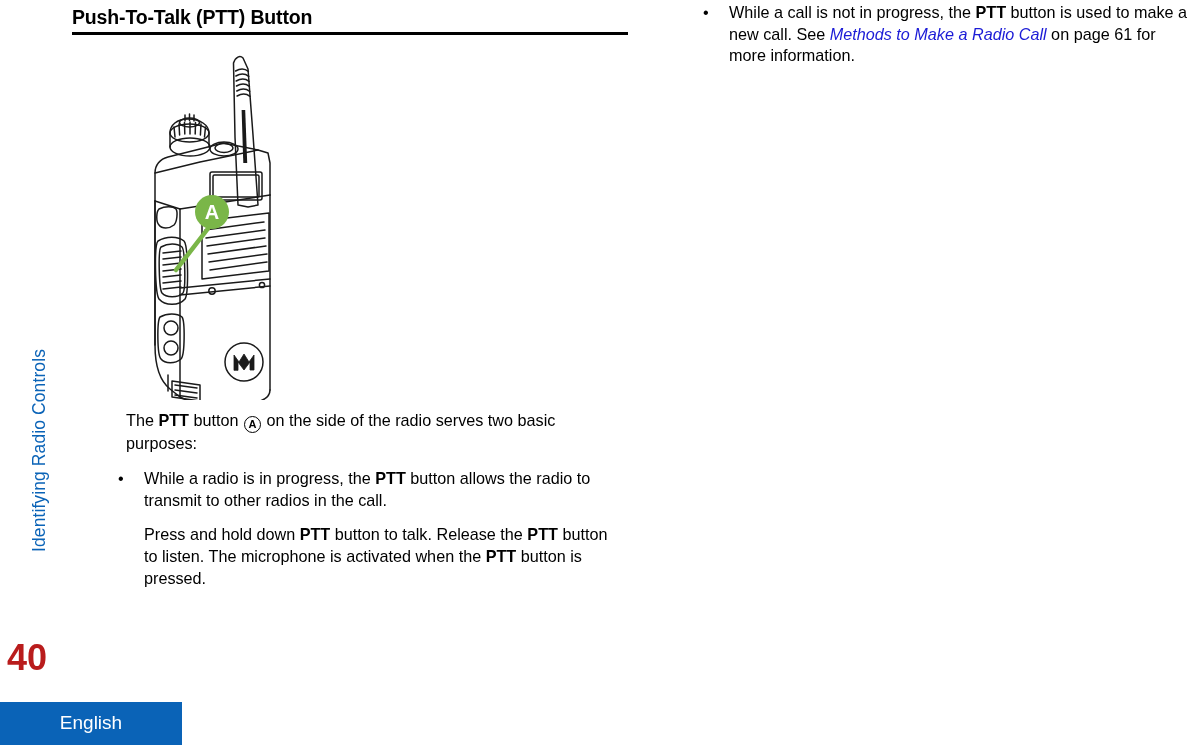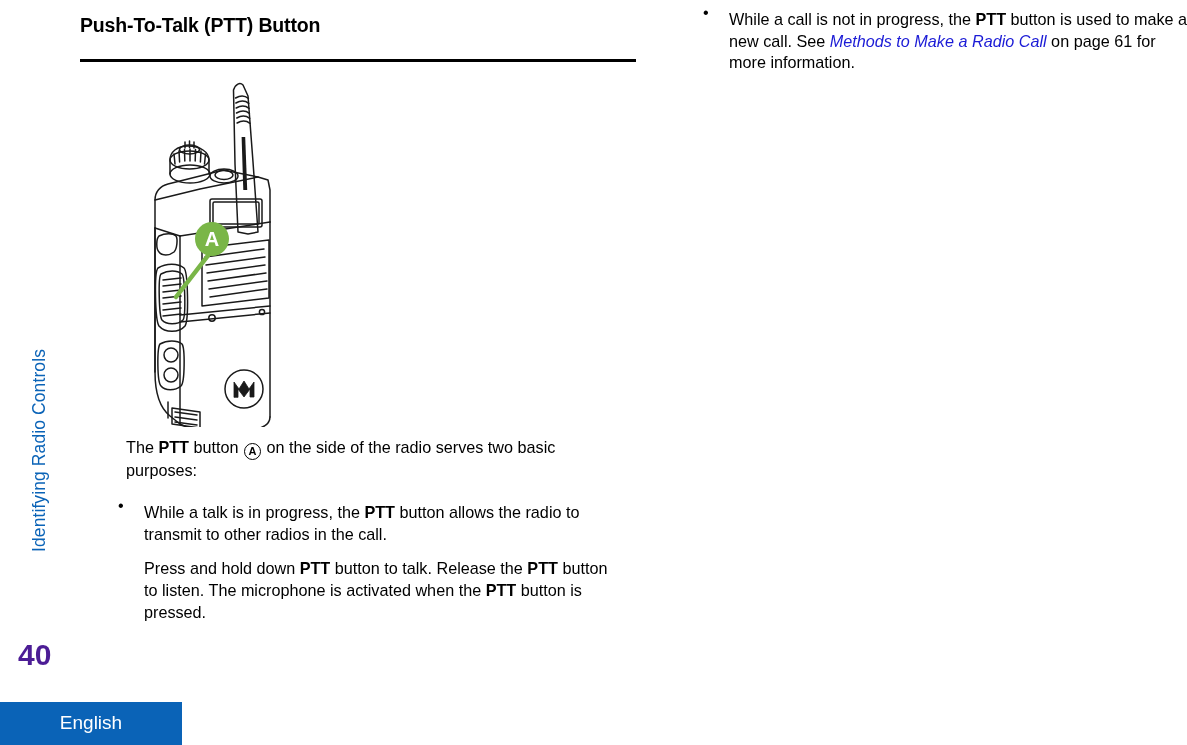--- a/index.html
+++ b/index.html
@@ -41,25 +41,25 @@
     transform-origin: 50% 50%;
     color: #0a63b7;
     font-size: 17.5px;
     letter-spacing: 0.1px;
     white-space: nowrap;
   }
 
   
   .page-number {
     position: absolute;
-    left: 18px;
+    left: 7px;
     top: 640px;
-    font-size: 30px;
+    font-size: 36px;
     font-weight: bold;
-    color: #4c1d95;
+    color: #b91c1c;
     line-height: 1;
   }
 
   
   .language-bar {
     position: absolute;
     left: 0px;
     top: 702px;
     width: 182px;
     height: 55px;
@@ -88,22 +88,22 @@
     left: 703px;
     top: 0px;
     width: 484px;
   }
 
   
   .section-heading {
     font-size: 19.5px;
     font-weight: bold;
     line-height: 1.12;
-    margin: 8px;
-    padding: 7px 0 22px 0;
+    margin: 0;
+    padding: 7px 0 3px 0;
     border-bottom: 3px solid #000;
     width: 556px;
     letter-spacing: -0.15px;
   }
 
   
   .figure {
     position: relative;
     width: 556px;
     height: 355px;
@@ -127,21 +127,20 @@
   .bullet-row .bullet-mark {
     width: 26px;
     flex: 0 0 26px;
     font-size: 16.2px;
     line-height: 1.33;
   }
   .bullet-row .bullet-text {
     flex: 1 1 auto;
     font-size: 16.2px;
     line-height: 1.33;
-    margin-top: 7px;
   }
   .indent-para {
     margin: 0 0 19px 26px;
     font-size: 16.2px;
     line-height: 1.33;
   }
 
   b, .bold { font-weight: bold; }
   .link-italic {
     color: #1b1bd6;
@@ -298,21 +297,21 @@
         <text x="140" y="174" font-family="Liberation Sans, sans-serif" font-size="20" font-weight="bold" fill="#ffffff" text-anchor="middle">A</text>
       </svg>
     </div>
 
     <div class="body-block">
 
       <p><span>The </span><b>PTT</b><span> button </span><span class="circled-a">A</span><span> on the side of the radio serves two basic purposes:</span></p>
 
       <div class="bullet-row">
         <div class="bullet-mark">•</div>
-        <div class="bullet-text"><span>While a talk is in progress, the </span><b>PTT</b><span> button allows the radio to transmit to other radios in the call.</span></div>
+        <div class="bullet-text"><span>While a radio is in progress, the </span><b>PTT</b><span> button allows the radio to transmit to other radios in the call.</span></div>
       </div>
 
       <div class="indent-para"><span>Press and hold down </span><b>PTT</b><span> button to talk. Release the </span><b>PTT</b><span> button to listen. The microphone is activated when the </span><b>PTT</b><span> button is pressed.</span></div>
 
     </div>
   </div>
 
   <div class="column-right">
     <div class="right-block">
       <div class="bullet-row">

